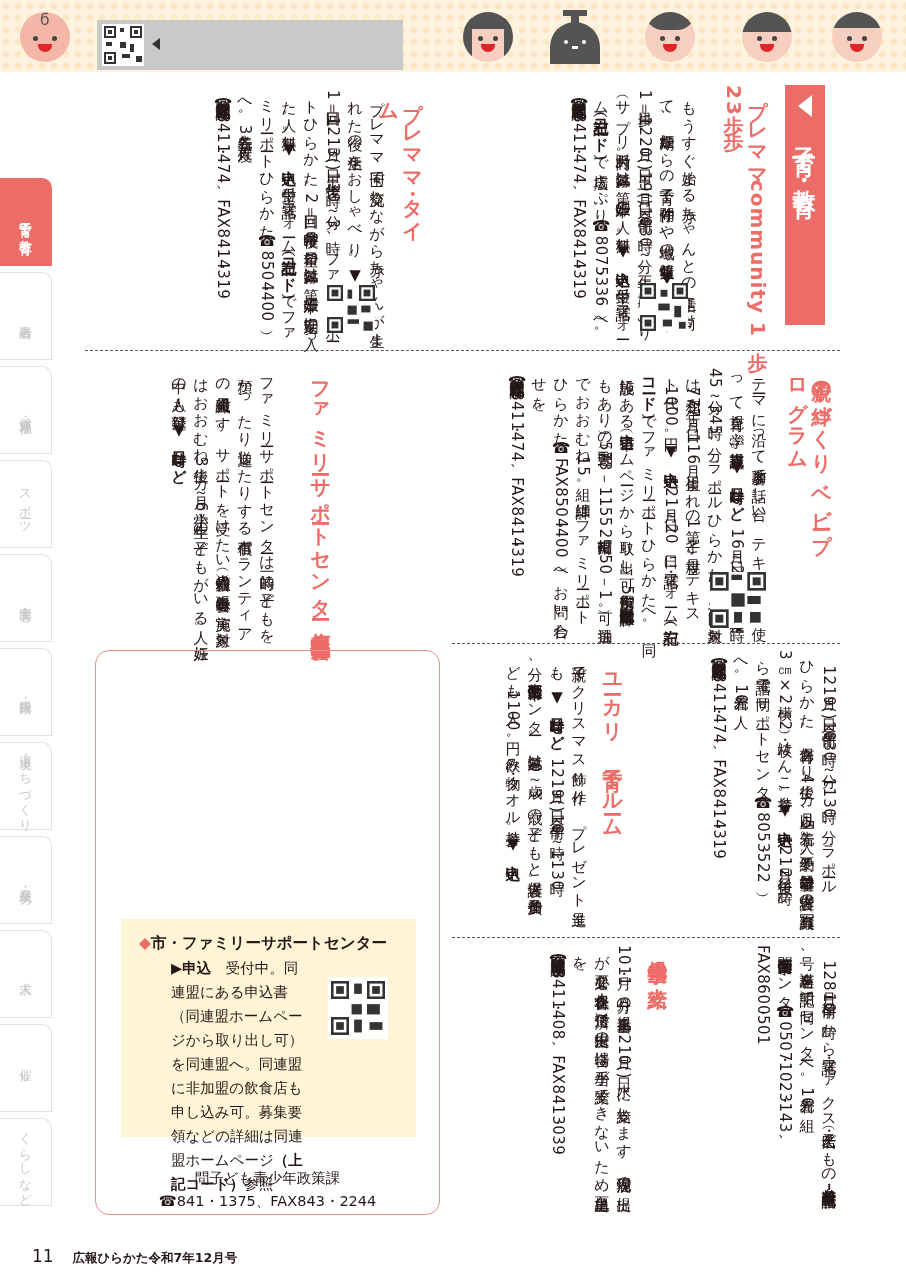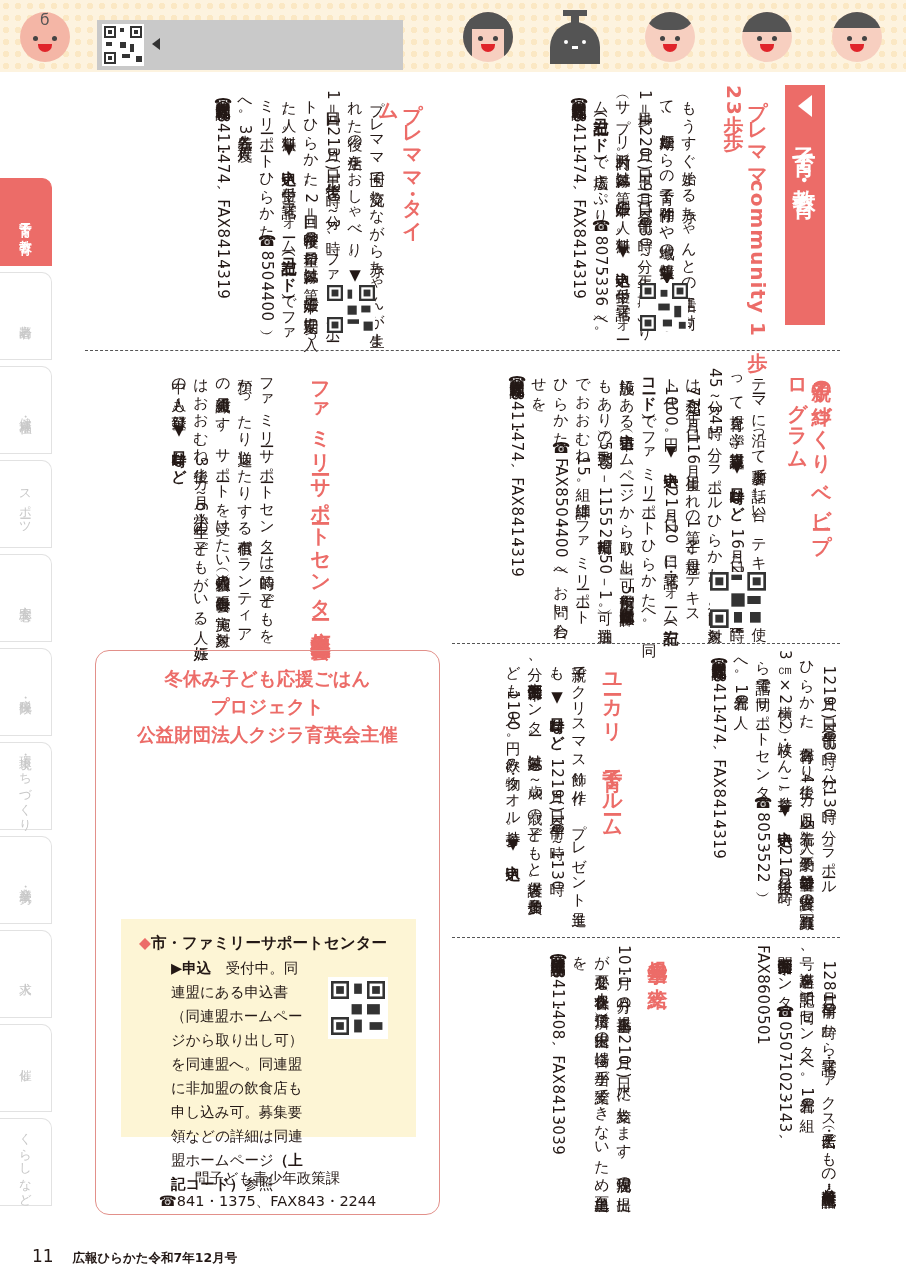--- a/index.html
+++ b/index.html
@@ -254,25 +254,20 @@
 </div>
 
 <div class="dash-h" style="left:452px;top:937px;width:388px;"></div>
 
 <div class="vtitle" style="left:640px;top:945px;height:160px;width:30px;">児童手当の支給</div>
 <div class="vblock" style="left:470px;top:945px;width:165px;height:245px;">
   <span>10月・11月分の児童手当を12月10日(水)に支給します。現況届の提出が必要な人（督促状を送付済）で未提出の場合は手当が支給できないため至急提出を。</span><br><span>問医療助成・児童手当課☎841・1408、FAX841・3039</span>
 </div>
 
 <div class="box">
-  <div class="title">
-    <div>冬休み子ども応援ごはん</div>
-    <div>プロジェクト</div>
-    <div>公益財団法人クジラ育英会主催</div>
-  </div>
   <div class="sub-box">
     <div class="st"><span class="dia">◆</span><span>市・ファミリーサポートセンター</span></div>
     <div class="sb" style="padding-right:92px;margin-left:32px;">
       <span class="b">▶申込</span><span>　受付中。同連盟にある申込書（同連盟ホームページから取り出し可）を同連盟へ。同連盟に非加盟の飲食店も申し込み可。募集要領などの詳細は同連盟ホームページ</span><span class="b">（上記コード）</span><span>参照</span>
     </div>
     <svg class="qr2" viewBox="0 0 21 21">
         <rect width="21" height="21" fill="#fff"></rect>
         <rect x="0" y="0" width="7" height="7" fill="#333"></rect>
         <rect x="1" y="1" width="5" height="5" fill="#fff"></rect>
         <rect x="2" y="2" width="3" height="3" fill="#333"></rect>

